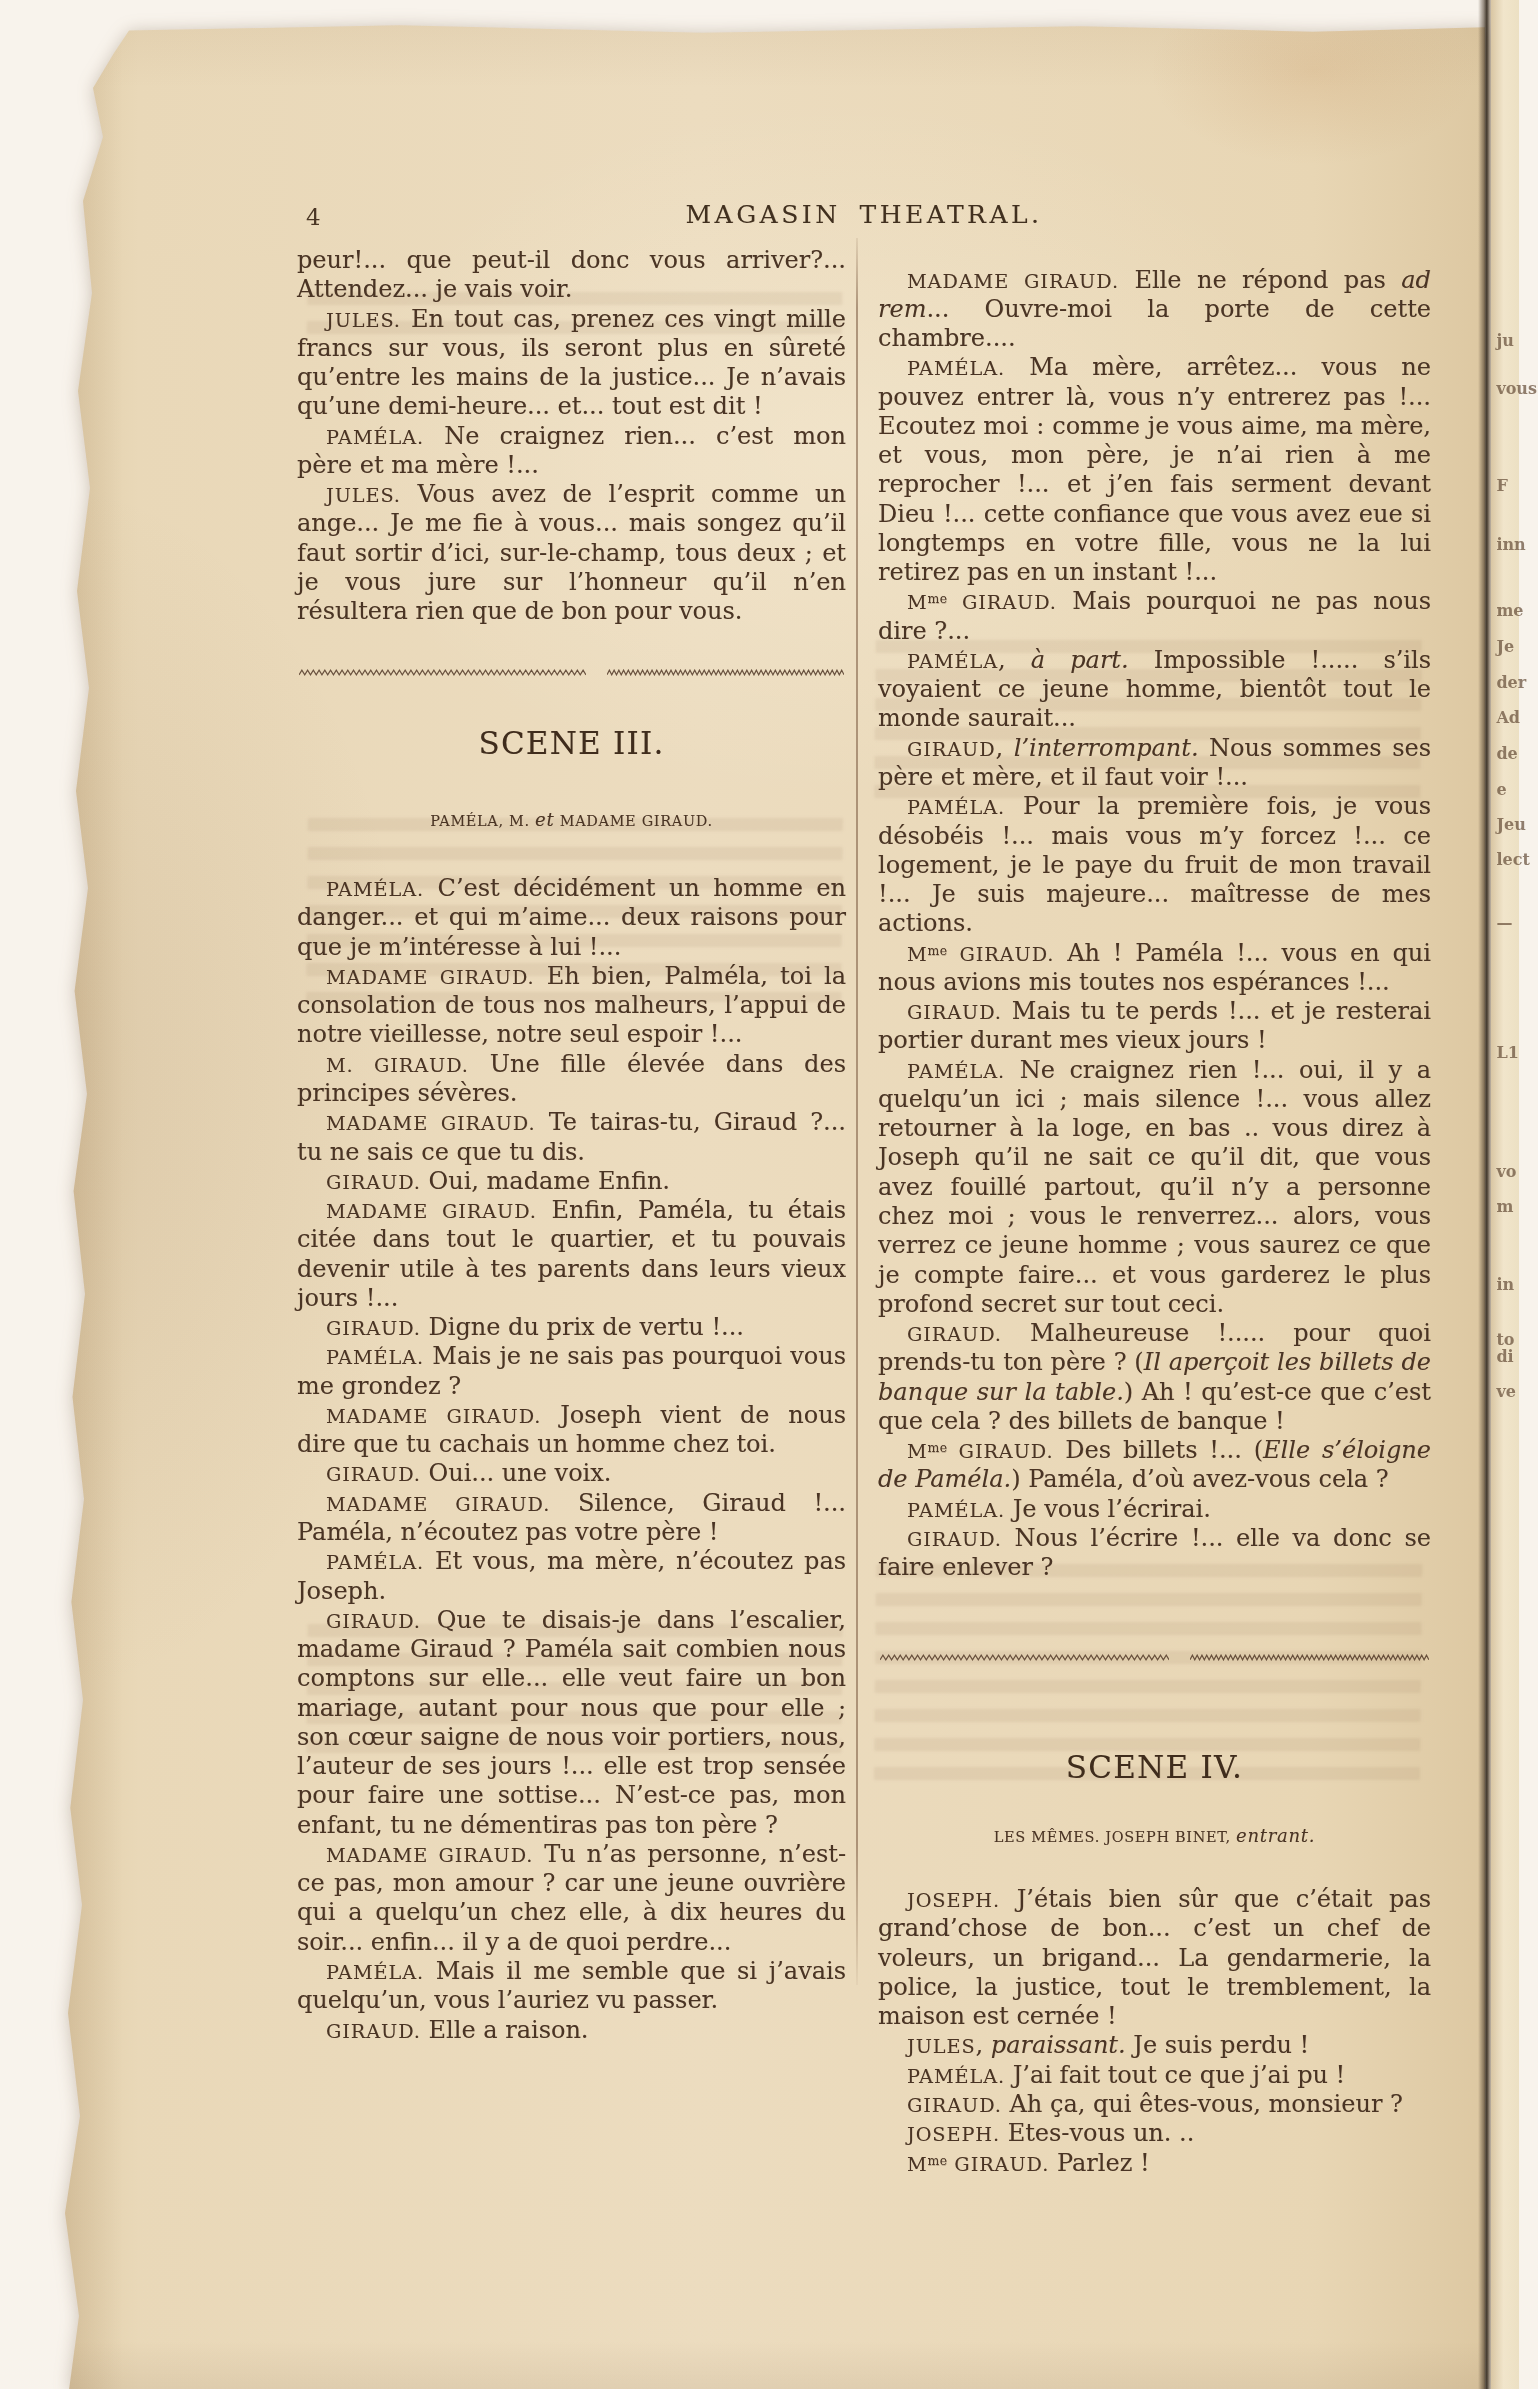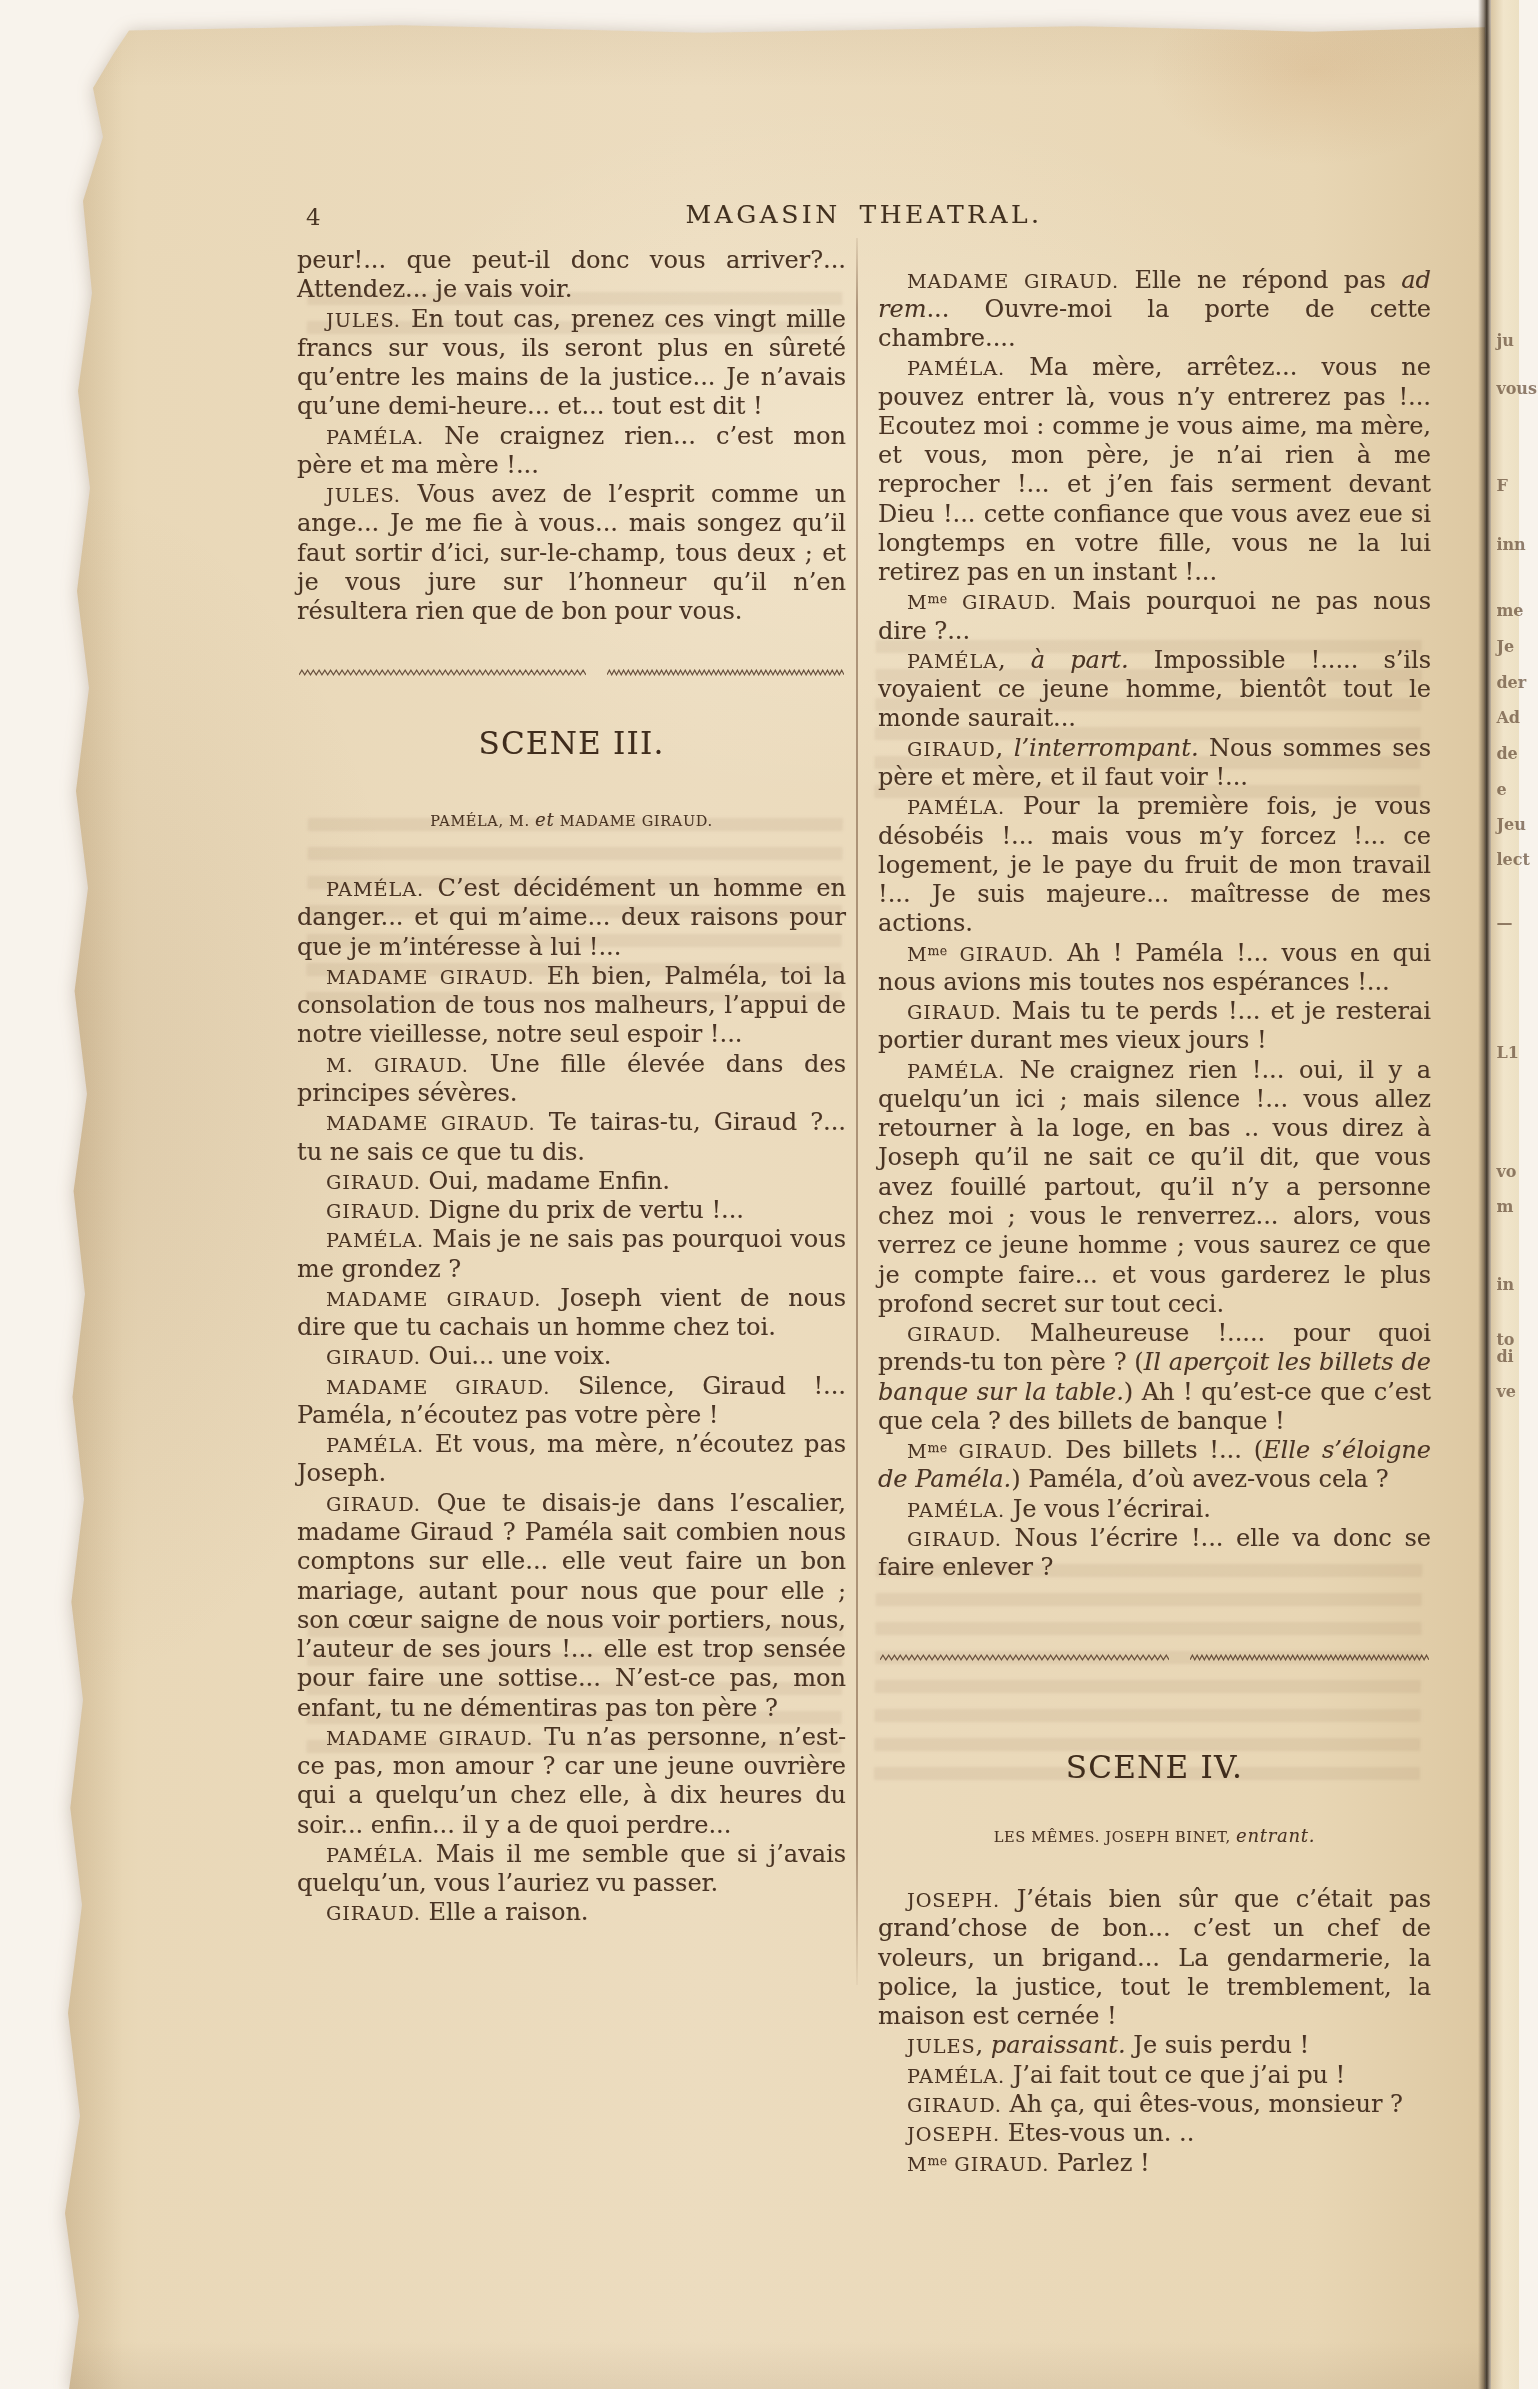--- a/index.html
+++ b/index.html
@@ -153,20 +153,21 @@
                 <path d="M0 5 L1 1 L2 5 L3 1 L4 5 L5 1 L6 5 L7 1 L8 5 L9 1 L10 5 L11 1 L12 5 L13 1 L14 5 L15 1 L16 5 L17 1 L18 5 L19 1 L20 5 L21 1 L22 5 L23 1 L24 5 L25 1 L26 5 L27 1 L28 5 L29 1 L30 5 L31 1 L32 5 L33 1 L34 5 L35 1 L36 5 L37 1 L38 5 L39 1 L40 5 L41 1 L42 5 L43 1 L44 5 L45 1 L46 5 L47 1 L48 5 L49 1 L50 5 L51 1 L52 5 L53 1 L54 5 L55 1 L56 5 L57 1 L58 5 L59 1 L60 5 L61 1 L62 5 L63 1 L64 5 L65 1 L66 5 L67 1 L68 5 L69 1 L70 5 L71 1 L72 5 L73 1 L74 5 L75 1 L76 5 L77 1 L78 5 L79 1 L80 5 L81 1 L82 5 L83 1 L84 5 L85 1 L86 5 L87 1 L88 5 L89 1 L90 5 L91 1 L92 5 L93 1 L94 5 L95 1 L96 5 L97 1 L98 5 L99 1 L100 5" fill="none" stroke="#543b2a" stroke-width="1.2" vector-effect="non-scaling-stroke"></path>
               </svg>
             </div>
             <div class="scene-heading"><span>SCENE III.</span></div>
             <div class="cast-line"><span class="sc">PAMÉLA, M. </span><span class="it">et</span><span class="sc"> MADAME GIRAUD.</span></div>
             <p class="para kind-dialogue"><span class="sc">PAMÉLA.</span><span> C’est décidément un homme en danger... et qui m’aime... deux raisons pour que je m’intéresse à lui !...</span></p>
             <p class="para kind-dialogue"><span class="sc">MADAME GIRAUD.</span><span> Eh bien, Palméla, toi la consolation de tous nos malheurs, l’appui de notre vieillesse, notre seul espoir !...</span></p>
             <p class="para kind-dialogue"><span class="sc">M. GIRAUD.</span><span> Une fille élevée dans des principes sévères.</span></p>
             <p class="para kind-dialogue"><span class="sc">MADAME GIRAUD.</span><span> Te tairas-tu, Giraud ?... tu ne sais ce que tu dis.</span></p>
             <p class="para kind-dialogue"><span class="sc">GIRAUD.</span><span> Oui, madame Enfin.</span></p>
+            <p class="para kind-dialogue"><span class="sc">MADAME GIRAUD.</span><span> Enfin, Paméla, tu étais citée dans tout le quartier, et tu pouvais devenir utile à tes parents dans leurs vieux jours !...</span></p>
             <p class="para kind-dialogue"><span class="sc">GIRAUD.</span><span> Digne du prix de vertu !...</span></p>
             <p class="para kind-dialogue"><span class="sc">PAMÉLA.</span><span> Mais je ne sais pas pourquoi vous me grondez ?</span></p>
             <p class="para kind-dialogue"><span class="sc">MADAME GIRAUD.</span><span> Joseph vient de nous dire que tu cachais un homme chez toi.</span></p>
             <p class="para kind-dialogue"><span class="sc">GIRAUD.</span><span> Oui... une voix.</span></p>
             <p class="para kind-dialogue"><span class="sc">MADAME GIRAUD.</span><span> Silence, Giraud !... Paméla, n’écoutez pas votre père !</span></p>
             <p class="para kind-dialogue"><span class="sc">PAMÉLA.</span><span> Et vous, ma mère, n’écoutez pas Joseph.</span></p>
             <p class="para kind-dialogue"><span class="sc">GIRAUD.</span><span> Que te disais-je dans l’escalier, madame Giraud ? Paméla sait combien nous comptons sur elle... elle veut faire un bon mariage, autant pour nous que pour elle ; son cœur saigne de nous voir portiers, nous, l’auteur de ses jours !... elle est trop sensée pour faire une sottise... N’est-ce pas, mon enfant, tu ne démentiras pas ton père ?</span></p>
             <p class="para kind-dialogue"><span class="sc">MADAME GIRAUD.</span><span> Tu n’as personne, n’est-ce pas, mon amour ? car une jeune ouvrière qui a quelqu’un chez elle, à dix heures du soir... enfin... il y a de quoi perdre...</span></p>
             <p class="para kind-dialogue"><span class="sc">PAMÉLA.</span><span> Mais il me semble que si j’avais quelqu’un, vous l’auriez vu passer.</span></p>
             <p class="para kind-dialogue"><span class="sc">GIRAUD.</span><span> Elle a raison.</span></p>

